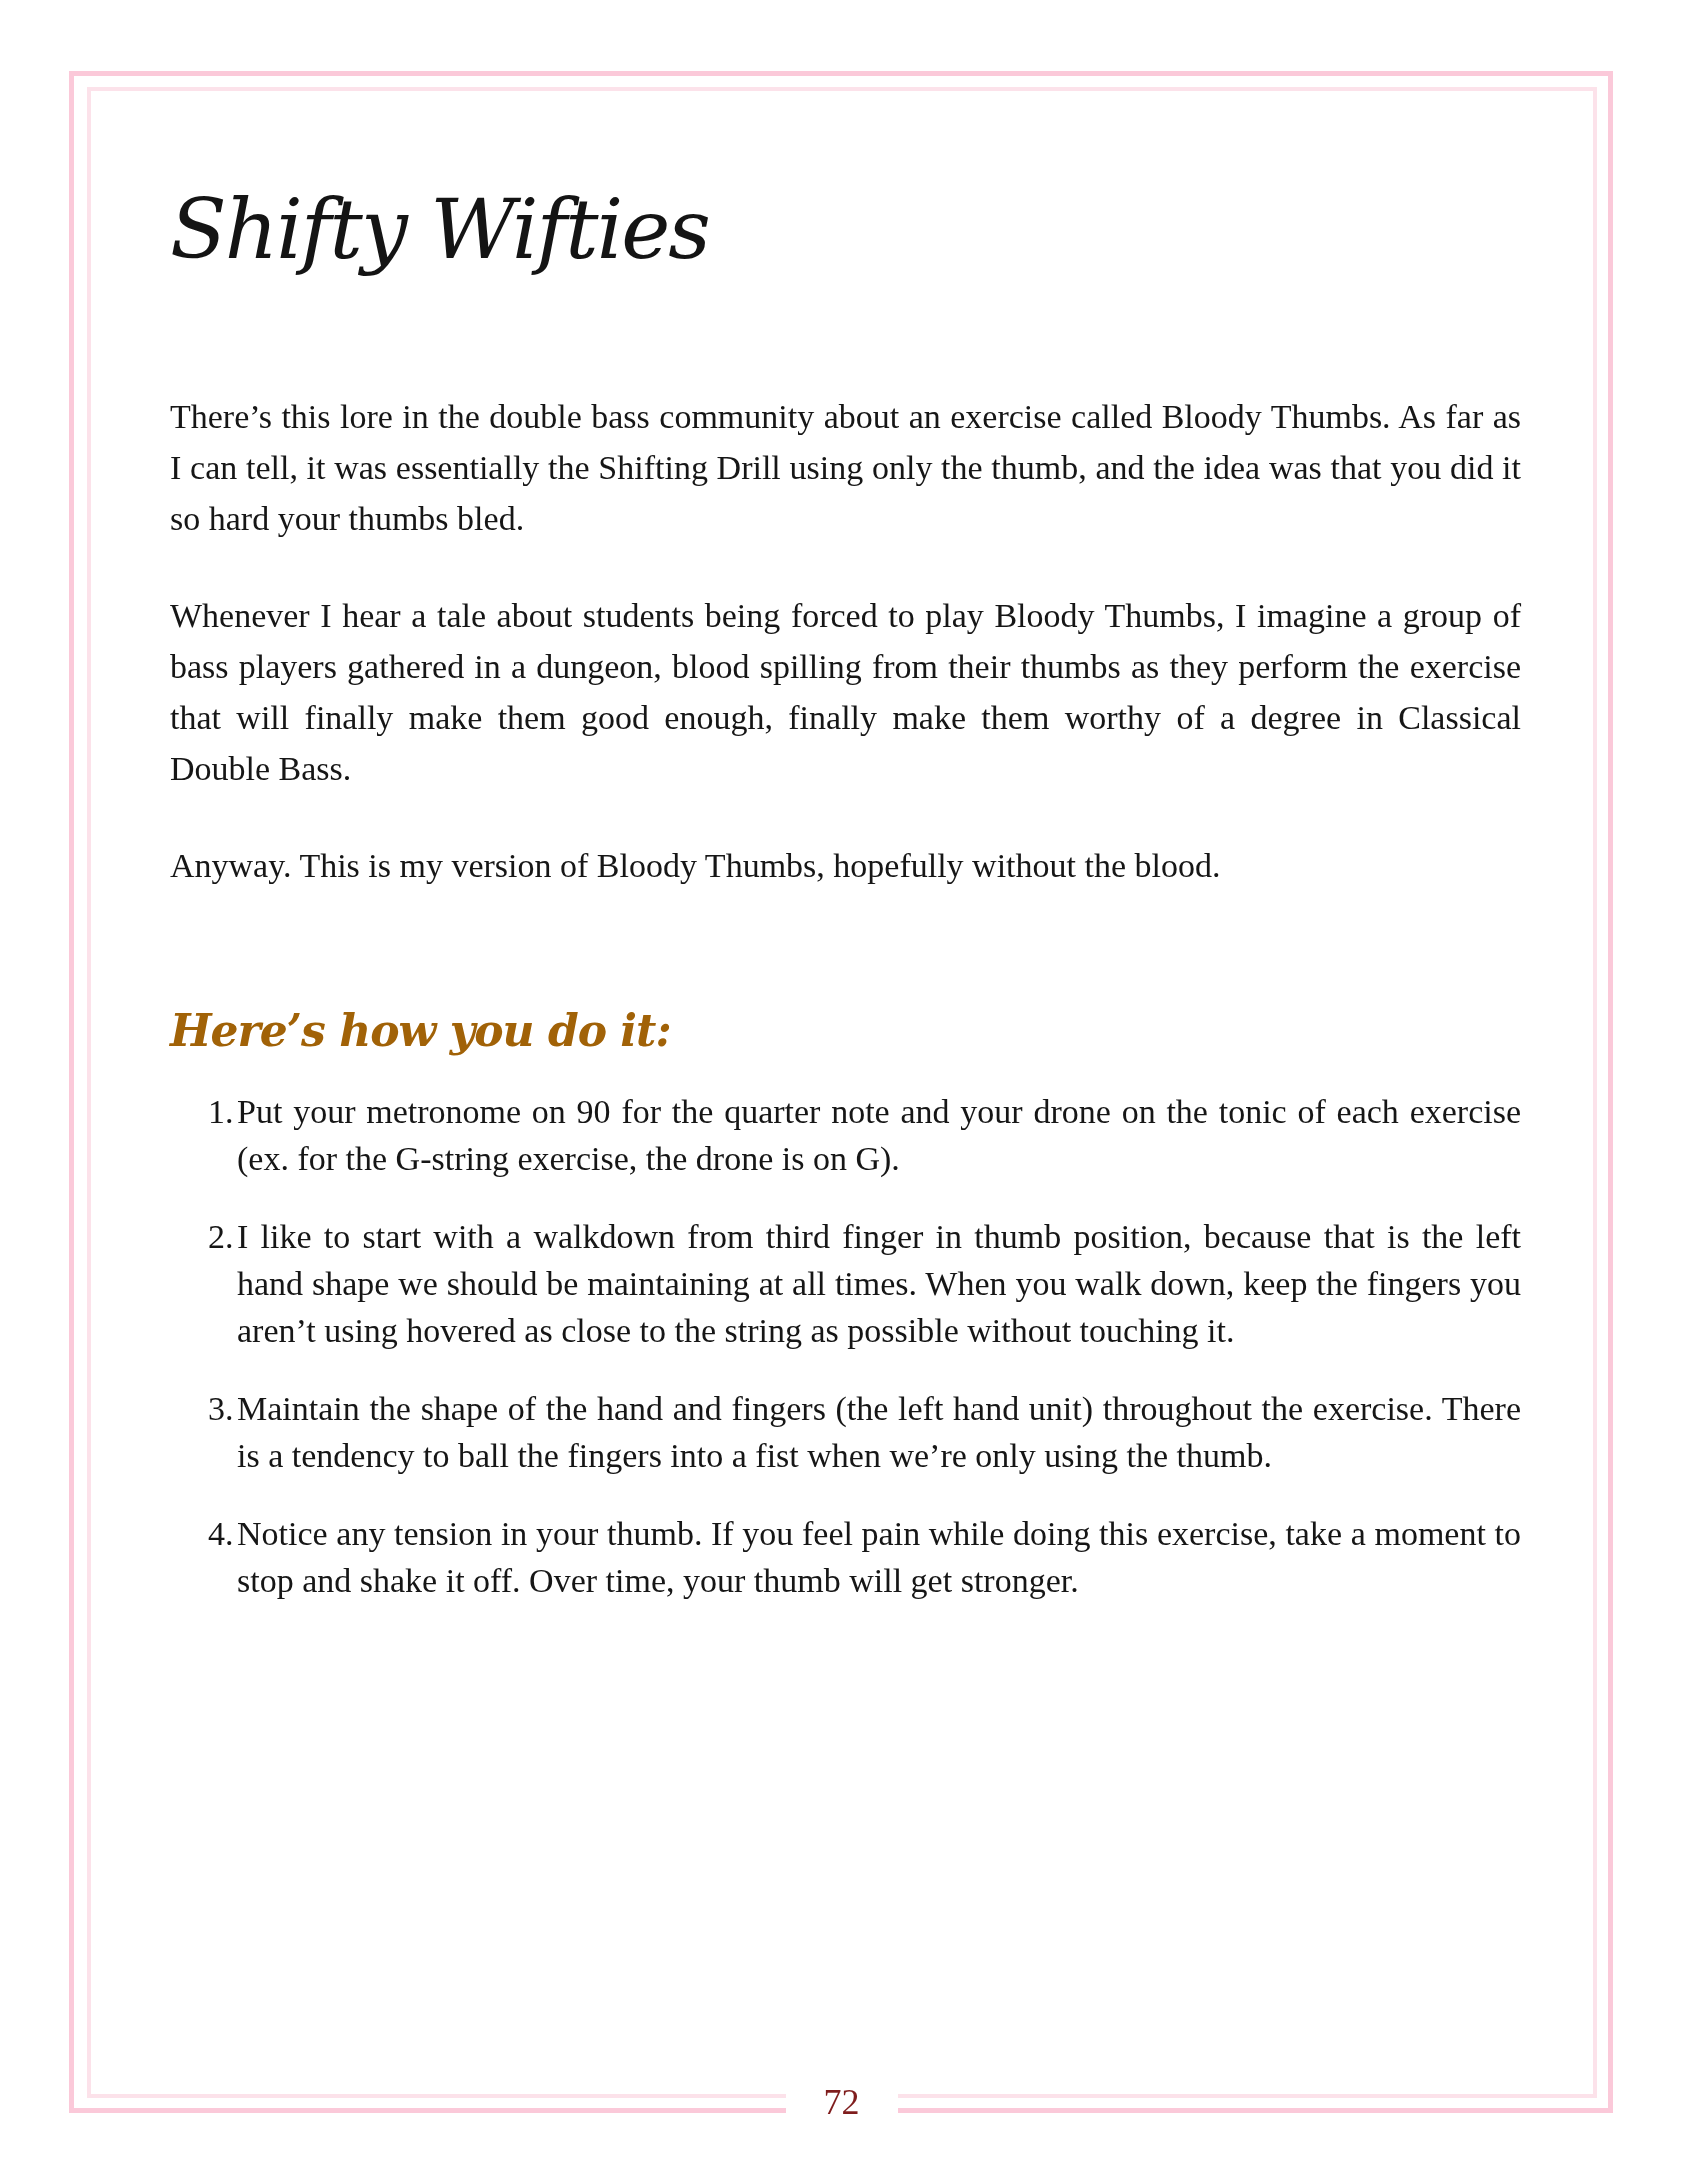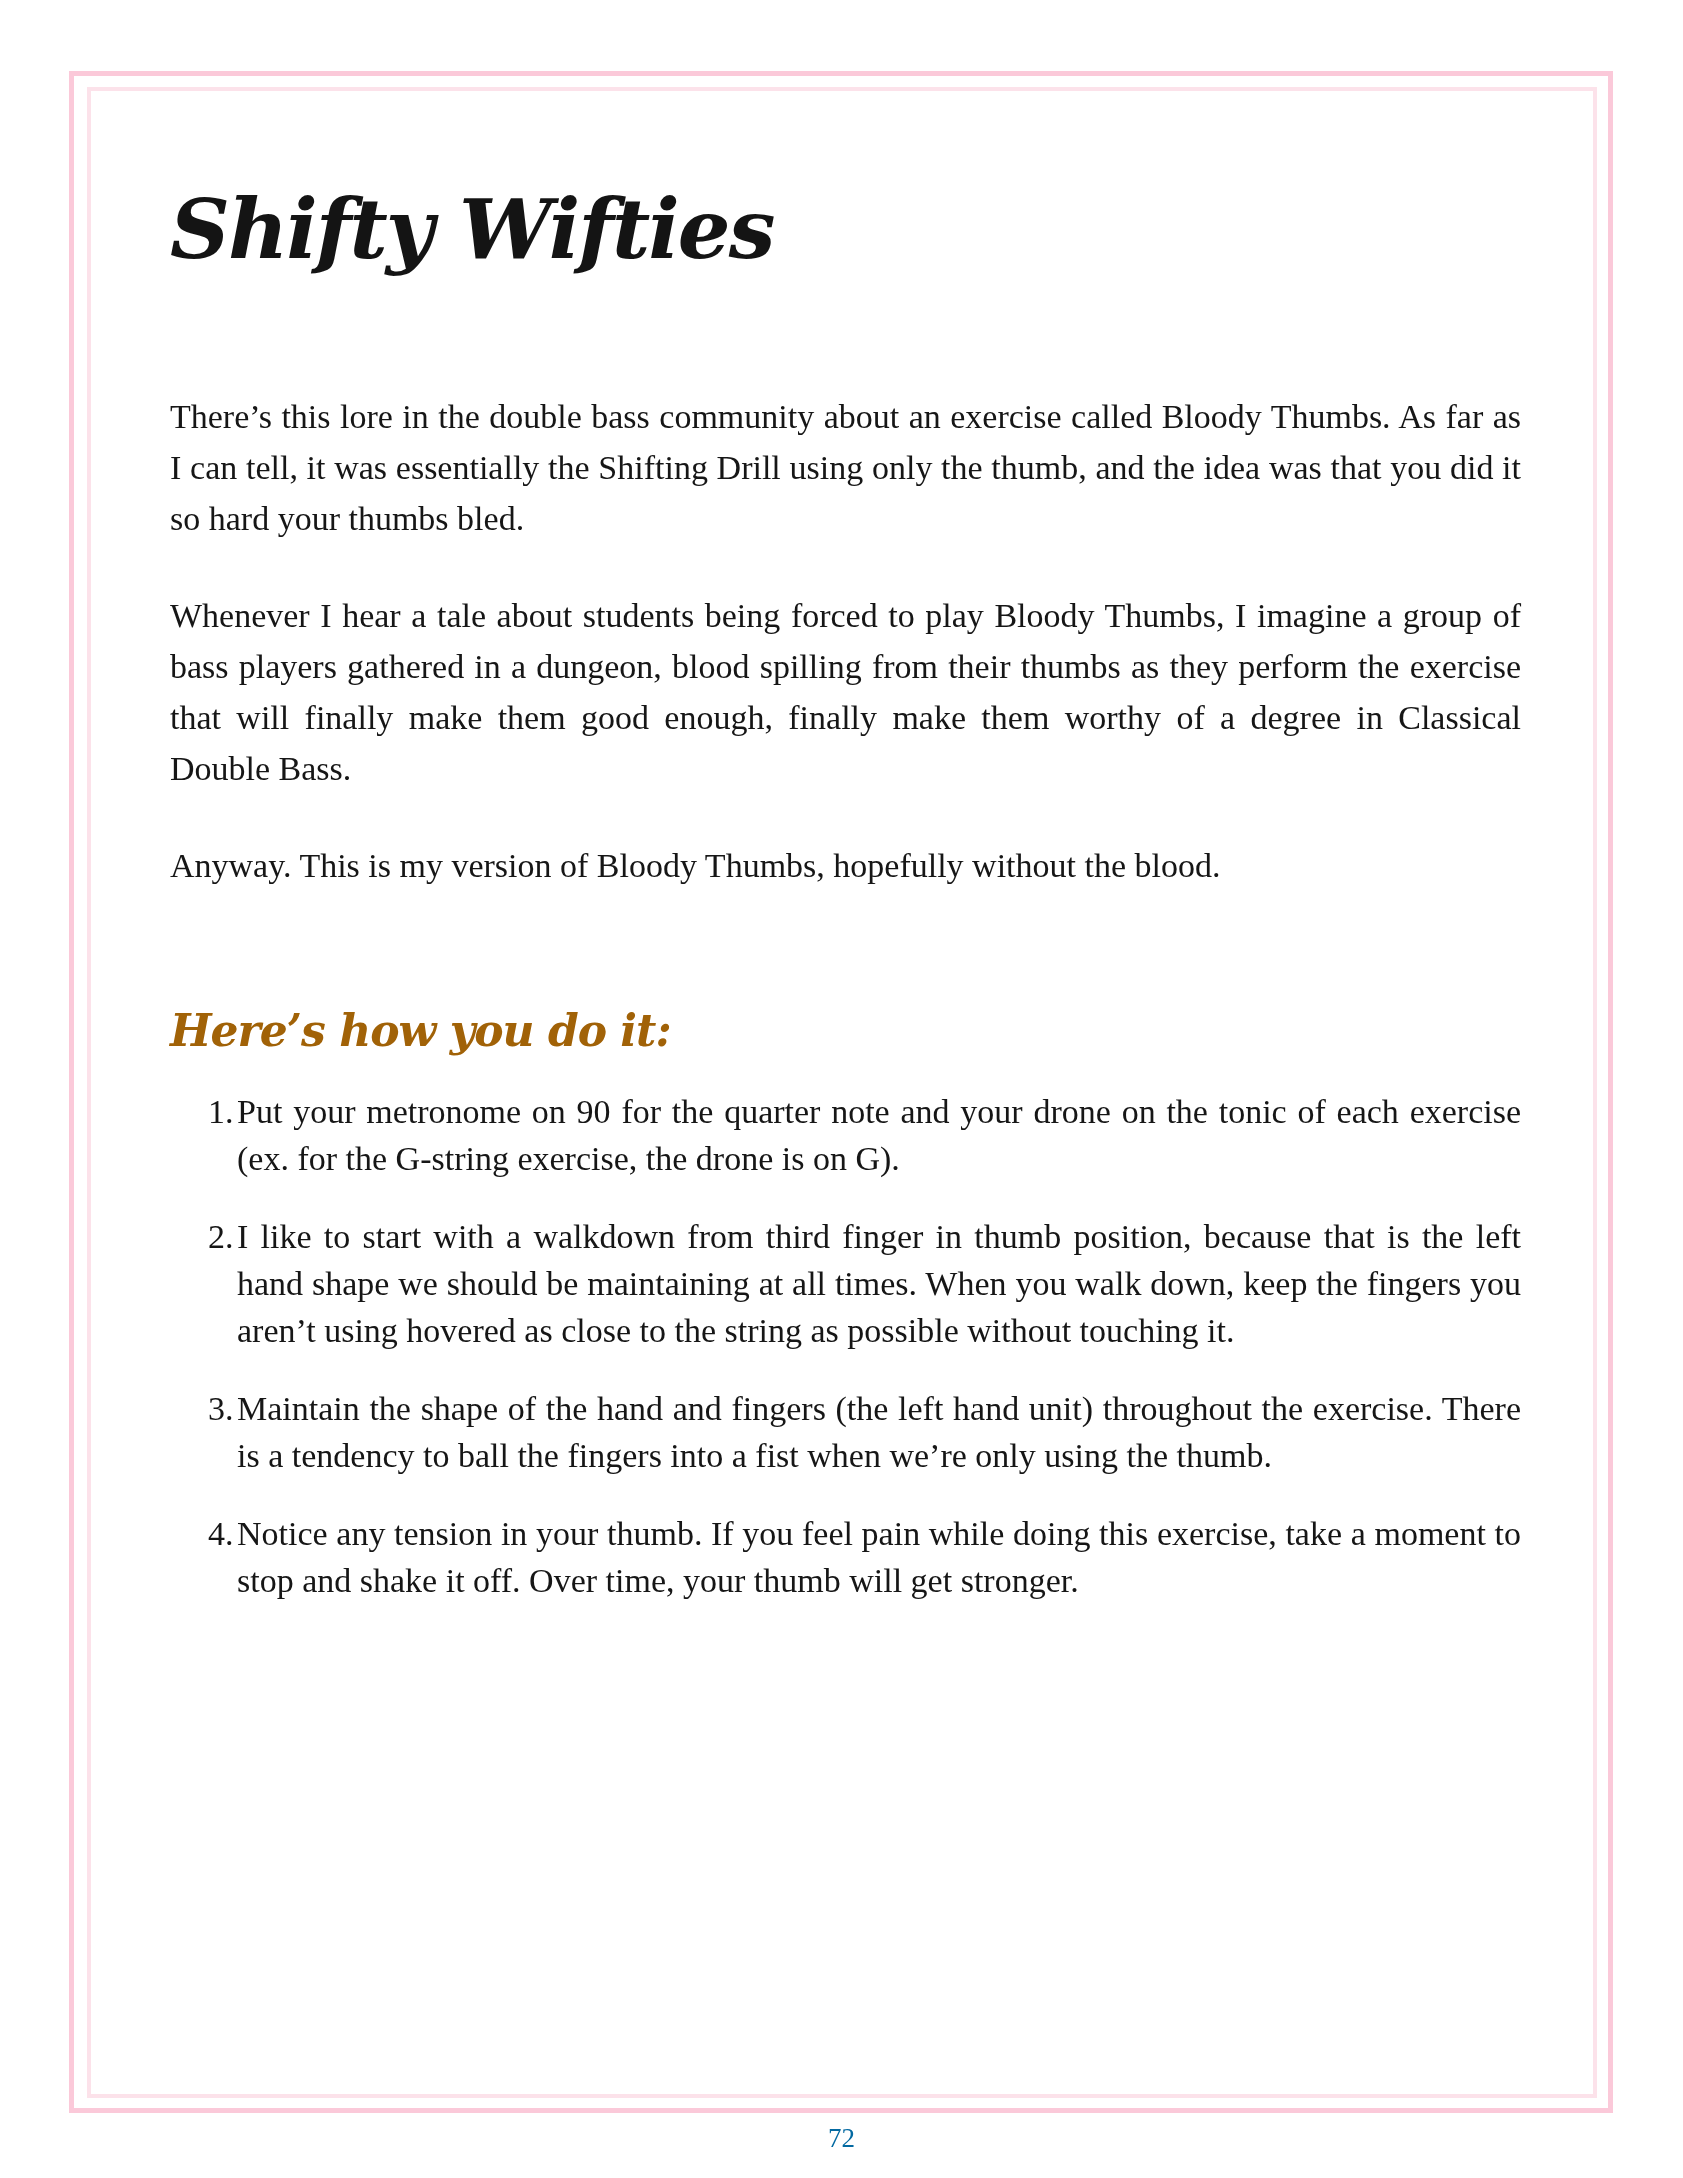--- a/index.html
+++ b/index.html
@@ -36,21 +36,21 @@
   .content {
     position: absolute;
     left: 170px; top: 0;
     width: 1351px;
     z-index: 2;
   }
   .title {
     margin: 180px 0 0 0;
     font-family: "DejaVu Serif", serif;
     font-style: italic;
-    font-weight: bold;
+    font-weight: normal;
     font-size: 83px;
     line-height: 1.2;
     letter-spacing: -2px;
     color: #141414;
   }
   .para {
     font-size: 34px;
     line-height: 51px;
     text-align: justify;
     margin: 46px 0 0 0;
@@ -93,24 +93,23 @@
     position: absolute;
     left: 0; top: 2082px;
     width: 100%;
     text-align: center;
     z-index: 3;
   }
   .page-number-row span {
     display: inline-block;
     background: #ffffff;
     padding: 0 38px;
-    font-size: 27px;
+    font-size: 36px;
     line-height: 40px;
-    color: #0369a1;
-    margin-top: 36px;
+    color: #7f1d1d;
   }
 </style>
 </head>
 <body>
 
 <div class="page">
 
   <div class="frame-outer"></div>
   <div class="frame-inner"></div>
 

